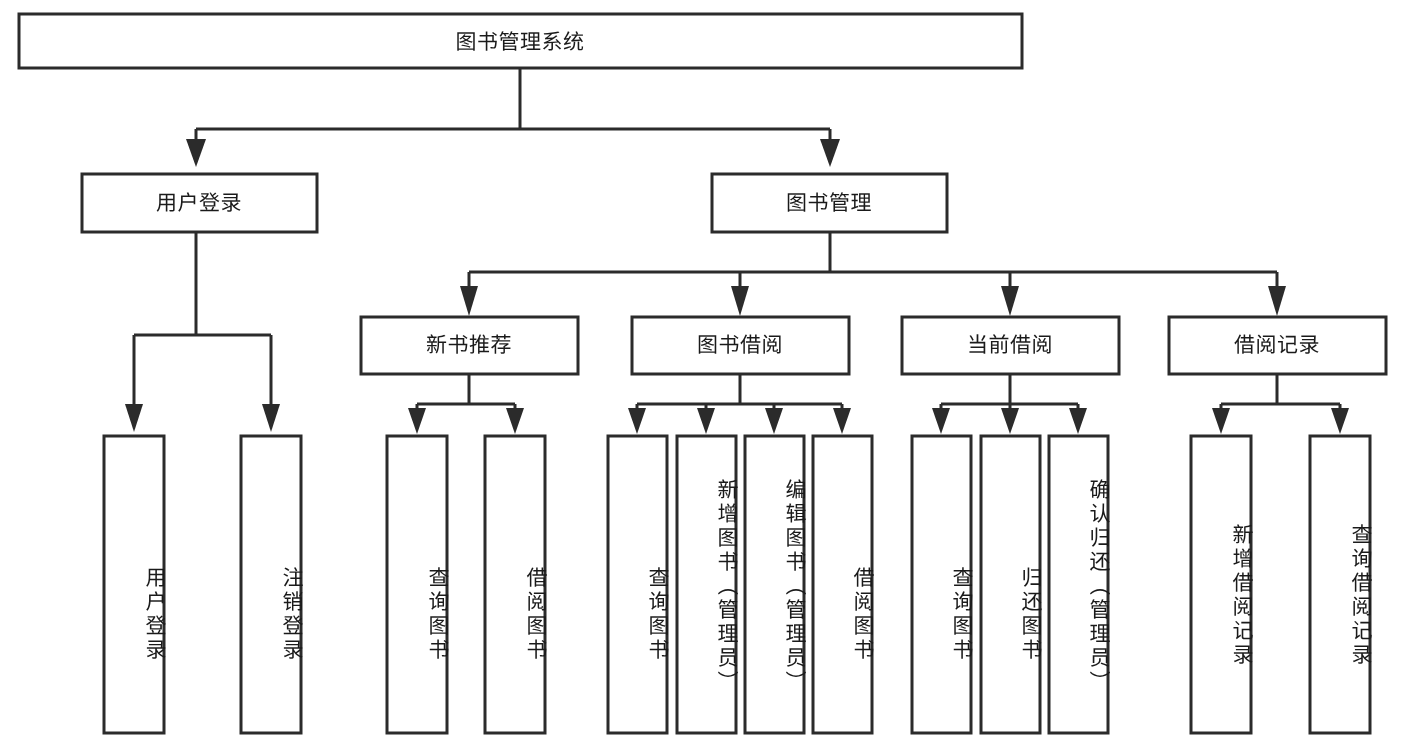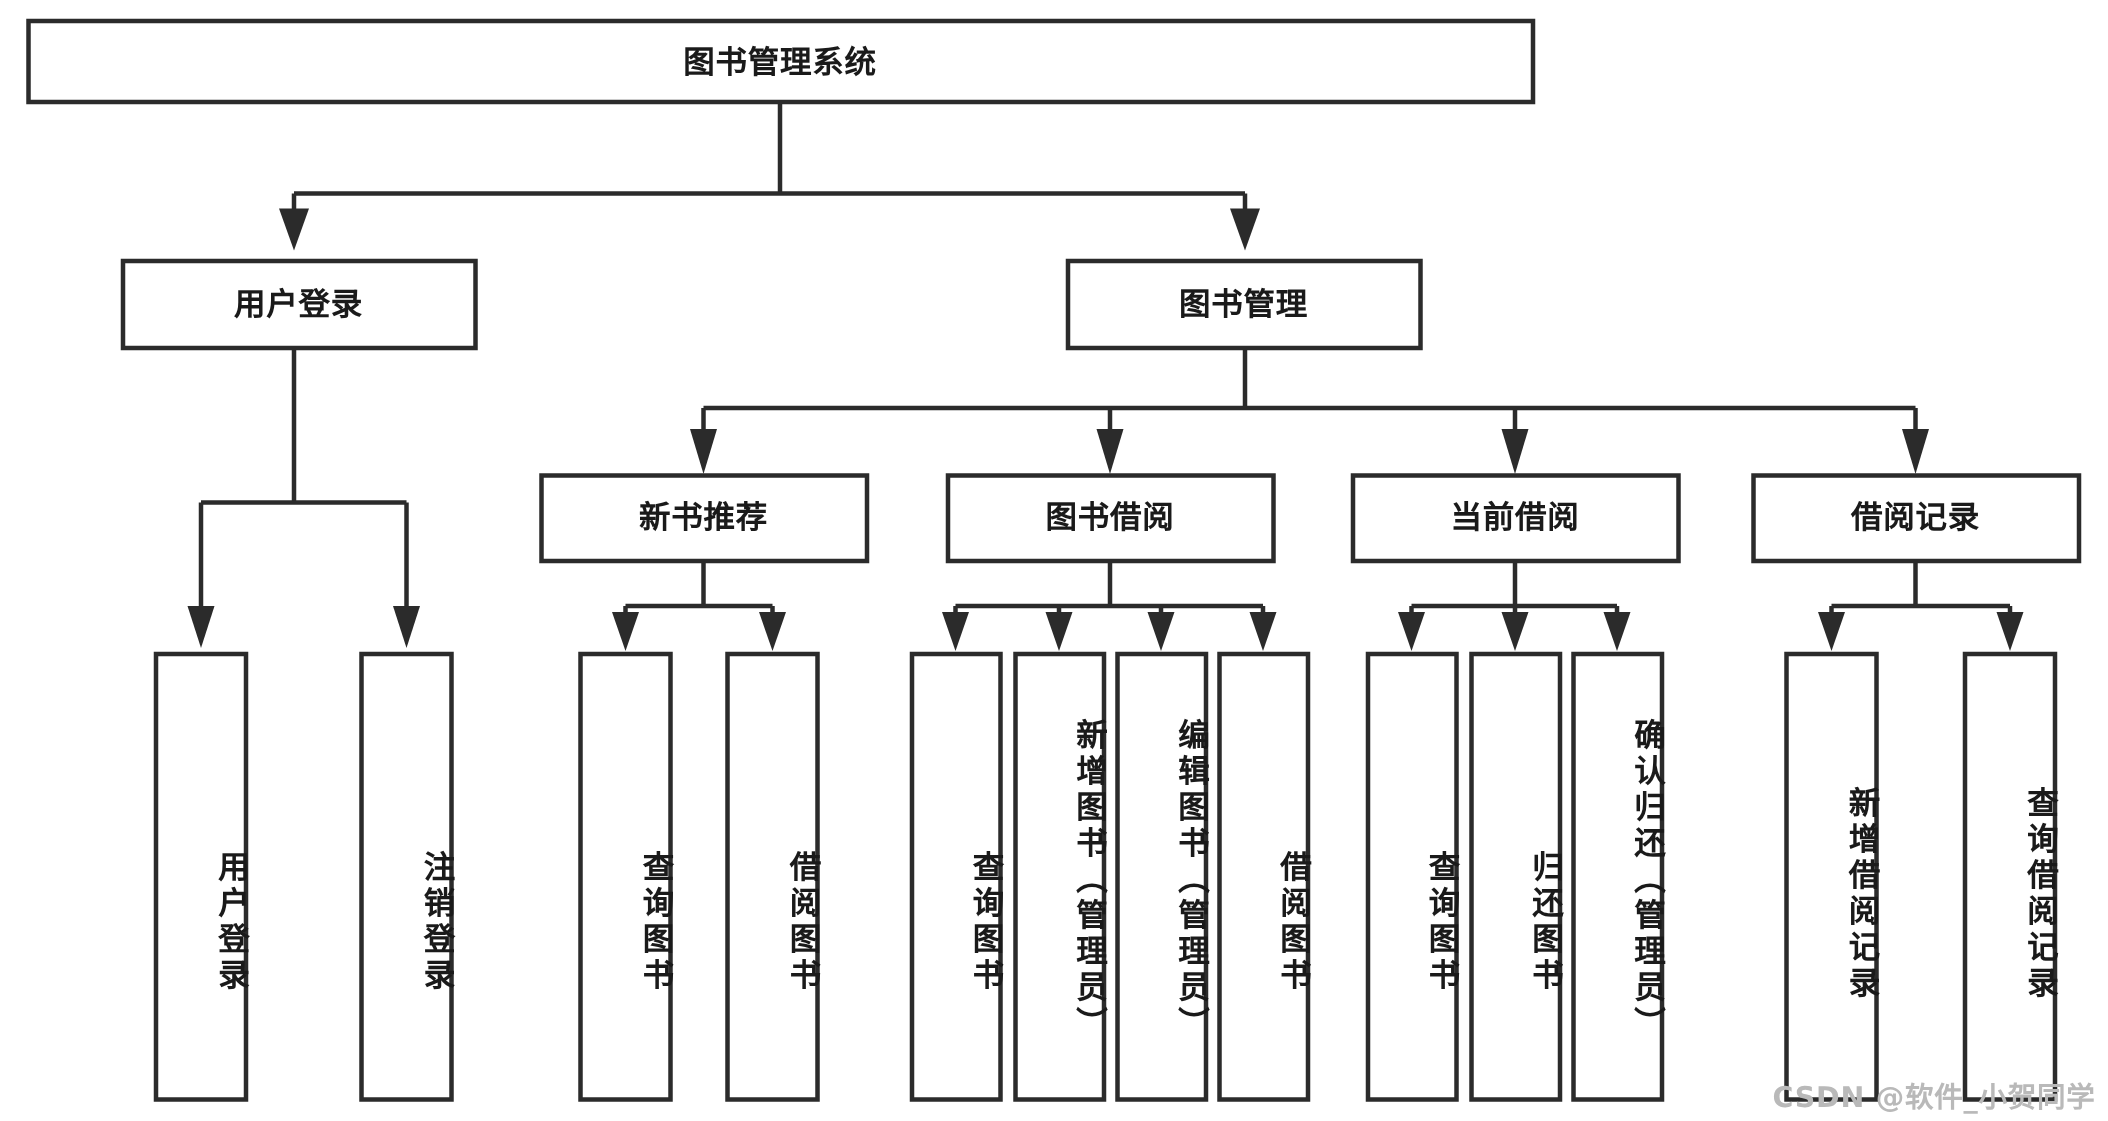--- a/index.html
+++ b/index.html
@@ -13,21 +13,20 @@
     height: 747px;
     font-family: "DejaVu Sans", "Liberation Sans", sans-serif;
     overflow: hidden;
     position: relative;
   }
   #diagram-root {
     position: relative;
     width: 1405px;
     height: 747px;
     background: #ffffff;
-    font-weight: bold;
   }
   svg.flow-canvas {
     position: absolute;
     left: 0;
     top: 0;
     width: 1405px;
     height: 747px;
     display: block;
   }
   .node-box {
@@ -223,15 +222,14 @@
   <div class="vlabel" style="left:745px; top:443px; width:59px; height:288px;">编辑图书（管理员）</div>
   <div class="vlabel" style="left:813px; top:500px; width:59px; height:230px;">借阅图书</div>
 
   <div class="vlabel" style="left:912px; top:500px; width:59px; height:230px;">查询图书</div>
   <div class="vlabel" style="left:981px; top:500px; width:59px; height:230px;">归还图书</div>
   <div class="vlabel" style="left:1049px; top:443px; width:59px; height:288px;">确认归还（管理员）</div>
 
   <div class="vlabel" style="left:1191px; top:463px; width:60px; height:265px;">新增借阅记录</div>
   <div class="vlabel" style="left:1310px; top:463px; width:60px; height:265px;">查询借阅记录</div>
 
-  <div class="watermark">CSDN @软件_小贺同学</div>
 
 </div>
 
 </body></html>

